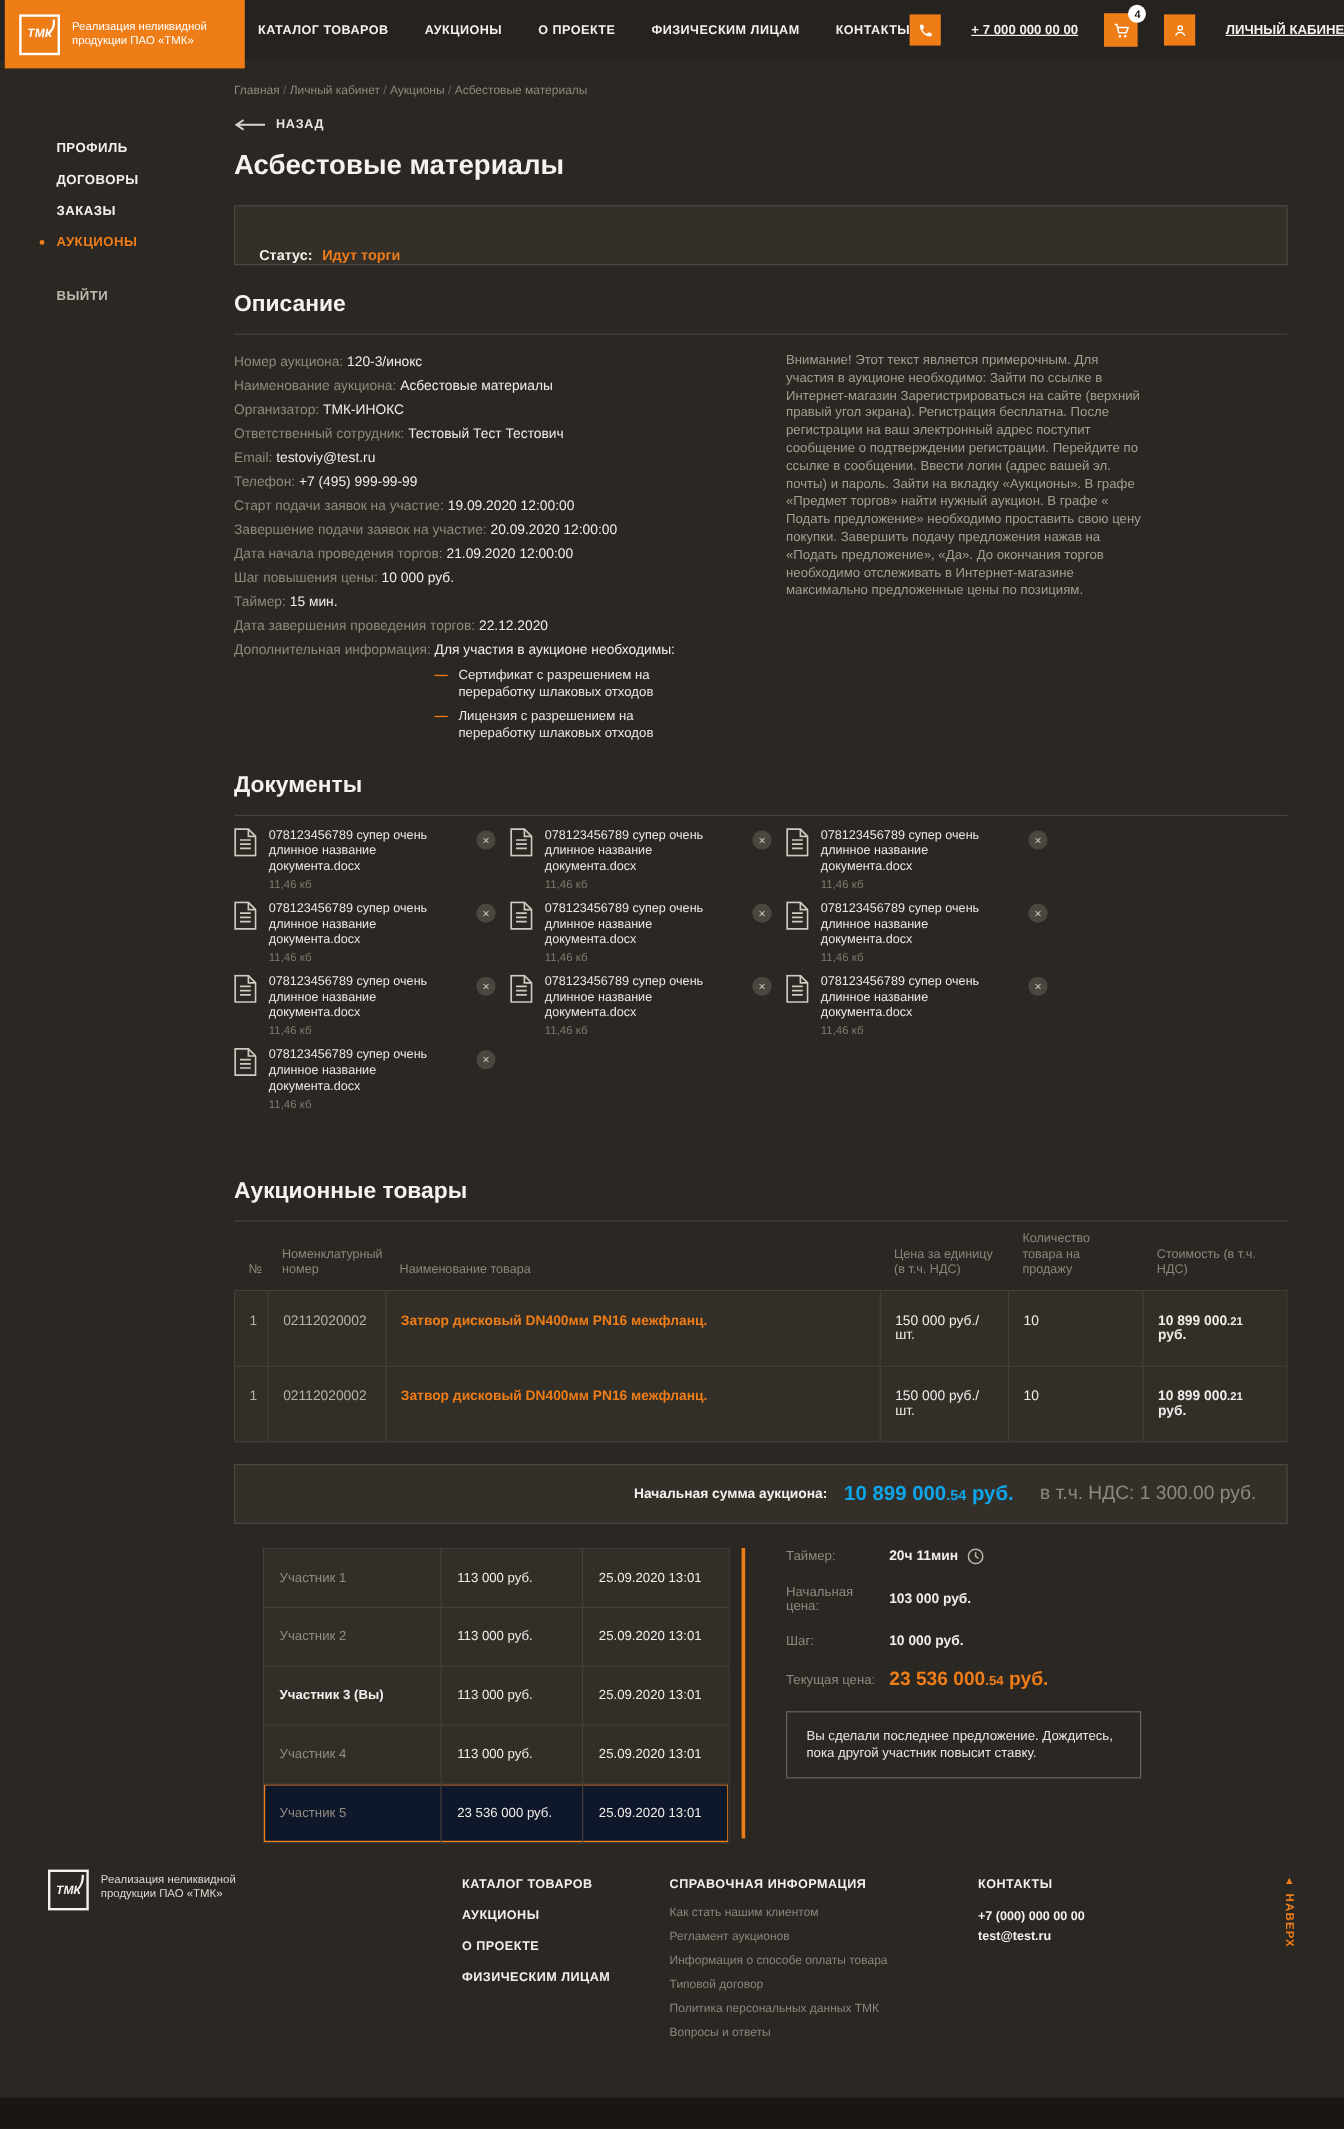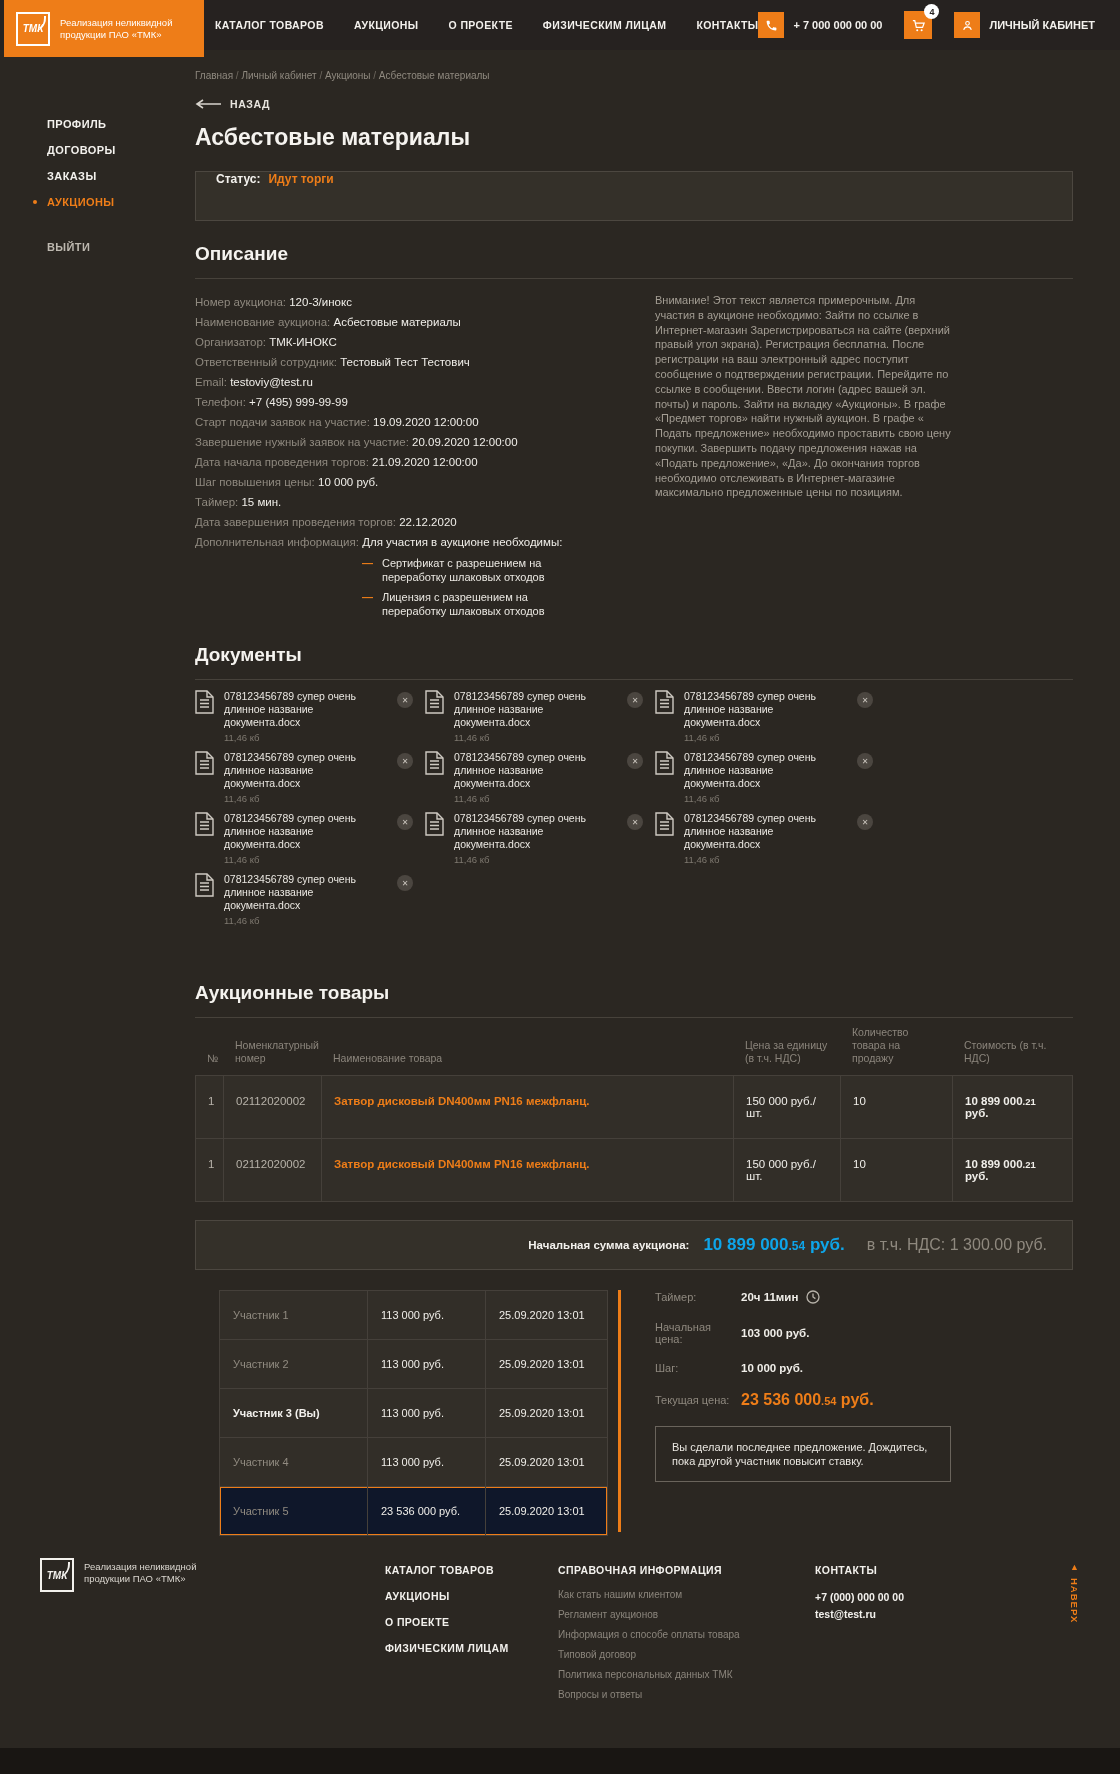--- a/index.html
+++ b/index.html
@@ -5,21 +5,21 @@
   html,body{margin:0;padding:0;background:#1a1713;}
   .page{position:relative;width:1120px;height:1774px;background:#2b2722;overflow:hidden;
         font-family:"Liberation Sans",sans-serif;color:#f3f1ed;}
   
   .topbar{position:absolute;left:0;top:0;width:1120px;height:50px;background:#262220;
           display:flex;align-items:center;}
   .topnav{display:flex;gap:30px;margin-left:215px;}
   .topnav a{font-size:10.5px;font-weight:bold;color:#f3f1ed;letter-spacing:.4px;cursor:pointer;white-space:nowrap;}
   .top-right{margin-left:auto;margin-right:40px;display:flex;align-items:center;gap:22px;}
   .sq{width:26px;height:26px;background:#ee7d18;display:flex;align-items:center;justify-content:center;flex:0 0 auto;}
-  .phone-blk,.cab-blk{display:flex;align-items:center;gap:9px;cursor:pointer;}
+  .phone-blk,.cab-blk{display:flex;align-items:center;gap:25px;cursor:pointer;text-decoration:underline;}
   .phone-num,.cab-lbl{font-size:11px;font-weight:bold;white-space:nowrap;}
   .cart-wrap{position:relative;cursor:pointer;}
   .badge{position:absolute;top:-7px;right:-7px;width:15px;height:15px;border-radius:50%;
          background:#fff;color:#262220;font-size:9px;font-weight:bold;display:flex;
          align-items:center;justify-content:center;}
   
   .logo-block{position:absolute;left:4px;top:0;width:200px;height:57px;background:#ee7d18;
               display:flex;align-items:center;gap:10px;padding-left:12px;box-sizing:border-box;cursor:pointer;}
   .logo-sq{width:34px;height:34px;border:2px solid #fff;box-sizing:border-box;position:relative;
            display:flex;align-items:center;justify-content:center;}
@@ -39,21 +39,21 @@
   .logout{margin-top:33px;font-size:11px;font-weight:bold;color:#bdb8af;letter-spacing:.4px;cursor:pointer;}
   
   .content{position:absolute;left:195px;top:0;width:878px;}
   .breadcrumb{margin-top:70px;font-size:10px;color:#8f897f;}
   .breadcrumb span.bc-item{cursor:pointer;}
   .breadcrumb span.bc-item:not(:last-child)::after{content:" / ";color:#6e685f;cursor:default;}
   .back{margin-top:17px;display:flex;align-items:center;gap:9px;cursor:pointer;width:90px;}
   .back .lbl{font-size:10.5px;font-weight:bold;letter-spacing:.6px;color:#e9e6e0;}
   h1{margin:14px 0 0;font-size:23px;font-weight:bold;color:#f5f3ef;}
   .status-box{margin-top:20px;height:50px;background:#343029;border:1px solid #4c4740;
-              box-sizing:border-box;display:flex;align-items:flex-start;padding-left:20px;gap:8px;}
+              box-sizing:border-box;display:flex;align-items:flex-end;padding-left:20px;gap:8px;}
   .status-box .s-lbl{font-size:12px;font-weight:bold;color:#f3f1ed;}
   .status-box .s-val{font-size:12px;font-weight:bold;color:#ee7d18;}
   h2{margin:0;font-size:19px;font-weight:bold;color:#f5f3ef;}
   .divider{margin-top:13px;height:1px;background:#47423b;}
   .section-desc{margin-top:22px;}
   .desc-cols{margin-top:17px;position:relative;}
   .fields{width:445px;}
   .field{margin-bottom:8px;font-size:11.5px;line-height:12px;}
   .f-lbl{color:#8f897f;}
   .f-val{color:#f0eee9;}
@@ -257,21 +257,21 @@
               <span class="f-lbl">Телефон:</span>
               <span class="f-val">+7 (495) 999-99-99</span>
             </div>
 
             <div class="field">
               <span class="f-lbl">Старт подачи заявок на участие:</span>
               <span class="f-val">19.09.2020 12:00:00</span>
             </div>
 
             <div class="field">
-              <span class="f-lbl">Завершение нужный заявок на участие:</span>
+              <span class="f-lbl">Завершение подачи заявок на участие:</span>
               <span class="f-val">20.09.2020 12:00:00</span>
             </div>
 
             <div class="field">
               <span class="f-lbl">Дата начала проведения торгов:</span>
               <span class="f-val">21.09.2020 12:00:00</span>
             </div>
 
             <div class="field">
               <span class="f-lbl">Шаг повышения цены:</span>

